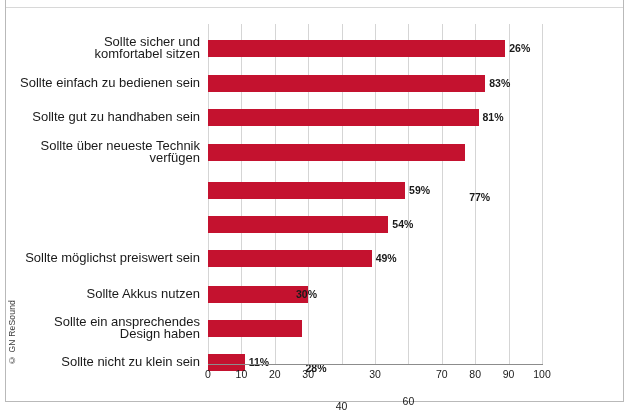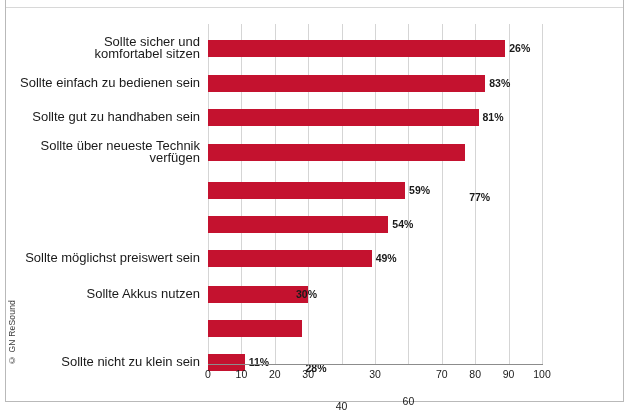--- a/index.html
+++ b/index.html
@@ -124,20 +124,22 @@
 
   <div class="cat-labels" id="cat-labels">
       <div class="cat-label" style="top: 11.5px;">Sollte sicher und
 komfortabel sitzen</div>
       <div class="cat-label" style="top: 52.75px;">Sollte einfach zu bedienen sein</div>
       <div class="cat-label" style="top: 86.75px;">Sollte gut zu handhaben sein</div>
       <div class="cat-label" style="top: 115.5px;">Sollte über neueste Technik
 verfügen</div>
       <div class="cat-label" style="top: 228px;">Sollte möglichst preiswert sein</div>
       <div class="cat-label" style="top: 263.75px;">Sollte Akkus nutzen</div>
+      <div class="cat-label" style="top: 291.5px;">Sollte ein ansprechendes
+Design haben</div>
       <div class="cat-label" style="top: 331.75px;">Sollte nicht zu klein sein</div>
     </div>
   <div class="plot" id="plot">
       <div class="gridline" style="left: 0px;"></div>
       <div class="gridline" style="left: 33.4px;"></div>
       <div class="gridline" style="left: 66.8px;"></div>
       <div class="gridline" style="left: 100.2px;"></div>
       <div class="gridline" style="left: 133.6px;"></div>
       <div class="gridline" style="left: 167px;"></div>
       <div class="gridline" style="left: 200.4px;"></div>

